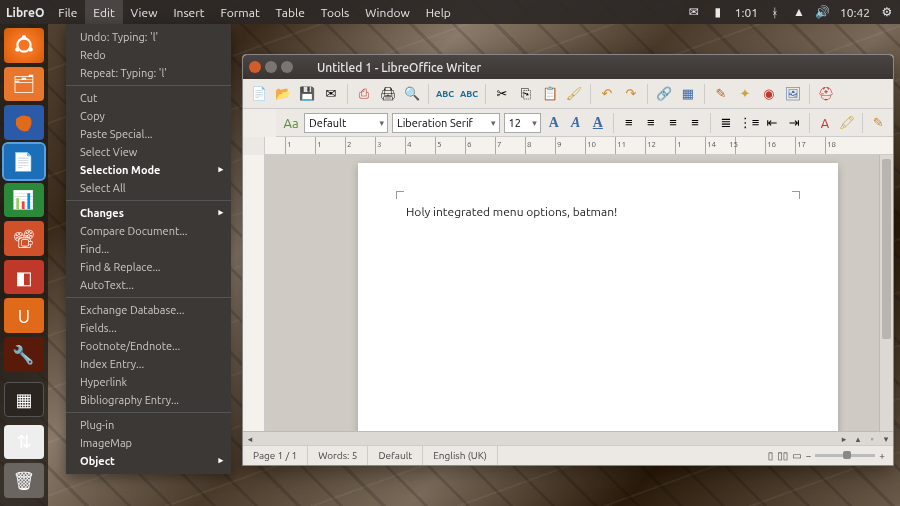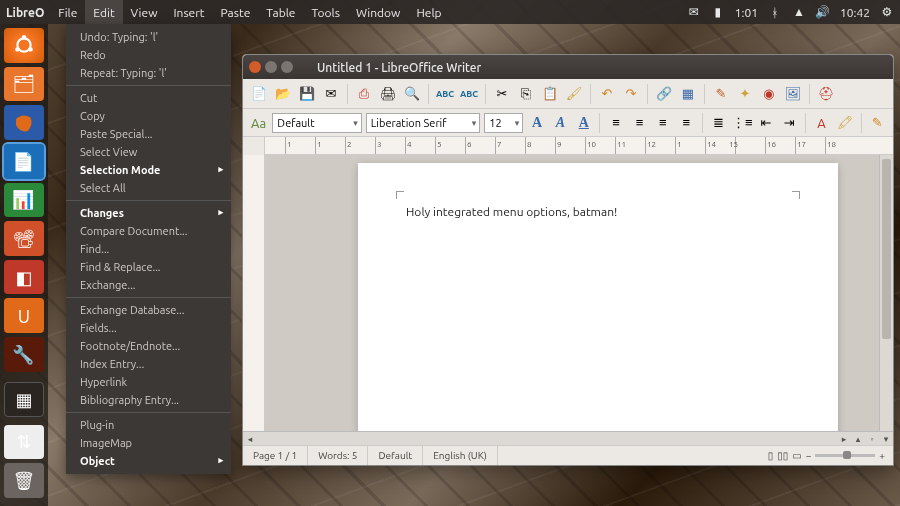--- a/index.html
+++ b/index.html
@@ -40,21 +40,21 @@
 
 
 .appwin { position:absolute; top:54px; left:242px; right:6px; bottom:40px; background:#f0ece8; border:1px solid #888; border-radius:4px 4px 0 0; display:flex; flex-direction:column; z-index:30; box-shadow:0 6px 20px rgba(0,0,0,0.35); }
 .titlebar { height:24px; background:linear-gradient(#4a4542,#3a3532); color:#e8e8e8; display:flex; align-items:center; font-size:12px; border-radius:4px 4px 0 0; }
 .titlebar .winbtns { display:flex; gap:4px; padding:0 6px; }
 .titlebar .wbtn { width:12px; height:12px; border-radius:50%; }
 .wb-close{background:#d25c2a;} .wb-min{background:#7a7570;} .wb-max{background:#7a7570;}
 .titlebar .title { margin-left:18px; font-weight:500; }
 
 .toolbar { height:30px; background:#ece8e4; border-bottom:1px solid #ccc; display:flex; align-items:center; padding:0 6px; gap:4px; }
-.toolbar2 { height:28px; background:#ece8e4; border-bottom:1px solid #ccc; display:flex; align-items:center; padding:0 6px; gap:4px; font-size:11px; }
+.toolbar2 { height:28px; background:#ece8e4; border-bottom:1px solid #ccc; display:flex; align-items:center; padding:0 6px; gap:4px; font-size:11px;margin-left:33px; }
 .tbic { width:20px; height:20px; display:inline-flex; align-items:center; justify-content:center; font-size:13px; border-radius:2px; }
 .tbsep { width:1px; height:20px; background:#ccc; margin:0 2px; }
 .combo { height:20px; background:#fff; border:1px solid #aaa; display:flex; align-items:center; padding:0 4px; font-size:11px; position:relative; }
 .combo::after { content:"▾"; position:absolute; right:3px; color:#666; font-size:9px; }
 .combo.style{width:92px;} .combo.font{width:118px;} .combo.size{width:40px;}
 .fmtA { font-family:Georgia,serif; font-weight:bold; font-size:14px; }
 
 .ruler-row { height:18px; background:#ece8e4; display:flex; }
 .ruler-corner { width:22px; border-right:1px solid #ccc; }
 .hruler { flex:1; background:#f5f2ee; border-bottom:1px solid #ccc; position:relative; font-size:8px; color:#555; overflow:hidden; }
@@ -84,21 +84,21 @@
 <body>
 
 <div class="desktop-bg"></div>
 
 <div class="menubar">
   <span class="appname">LibreO</span>
   <span class="menu-item">File</span>
   <span class="menu-item active">Edit</span>
   <span class="menu-item">View</span>
   <span class="menu-item">Insert</span>
-  <span class="menu-item">Paste</span>
+  <span class="menu-item">Format</span>
   <span class="menu-item">Table</span>
   <span class="menu-item">Tools</span>
   <span class="menu-item">Window</span>
   <span class="menu-item">Help</span>
   <div class="tray">
     <span class="tray-ic">✉</span>
     <span class="tray-ic">▮</span>
     <span>1:01</span>
     <span class="tray-ic">ᚼ</span>
     <span class="tray-ic">▲</span>
@@ -144,21 +144,21 @@
     <div class="ditem">Copy</div>
     <div class="ditem">Paste Special...</div>
     <div class="ditem">Select View</div>
     <div class="ditem bold sub">Selection Mode</div>
     <div class="ditem">Select All</div>
     <div class="dsep"></div>
     <div class="ditem bold sub">Changes</div>
     <div class="ditem">Compare Document...</div>
     <div class="ditem">Find...</div>
     <div class="ditem">Find &amp; Replace...</div>
-    <div class="ditem">Exchange...</div>
+    <div class="ditem">AutoText...</div>
     <div class="dsep"></div>
     <div class="ditem">Exchange Database...</div>
     <div class="ditem">Fields...</div>
     <div class="ditem">Footnote/Endnote...</div>
     <div class="ditem">Index Entry...</div>
     <div class="ditem">Hyperlink</div>
     <div class="ditem">Bibliography Entry...</div>
     <div class="dsep"></div>
     <div class="ditem">Plug-in</div>
     <div class="ditem">ImageMap</div>

